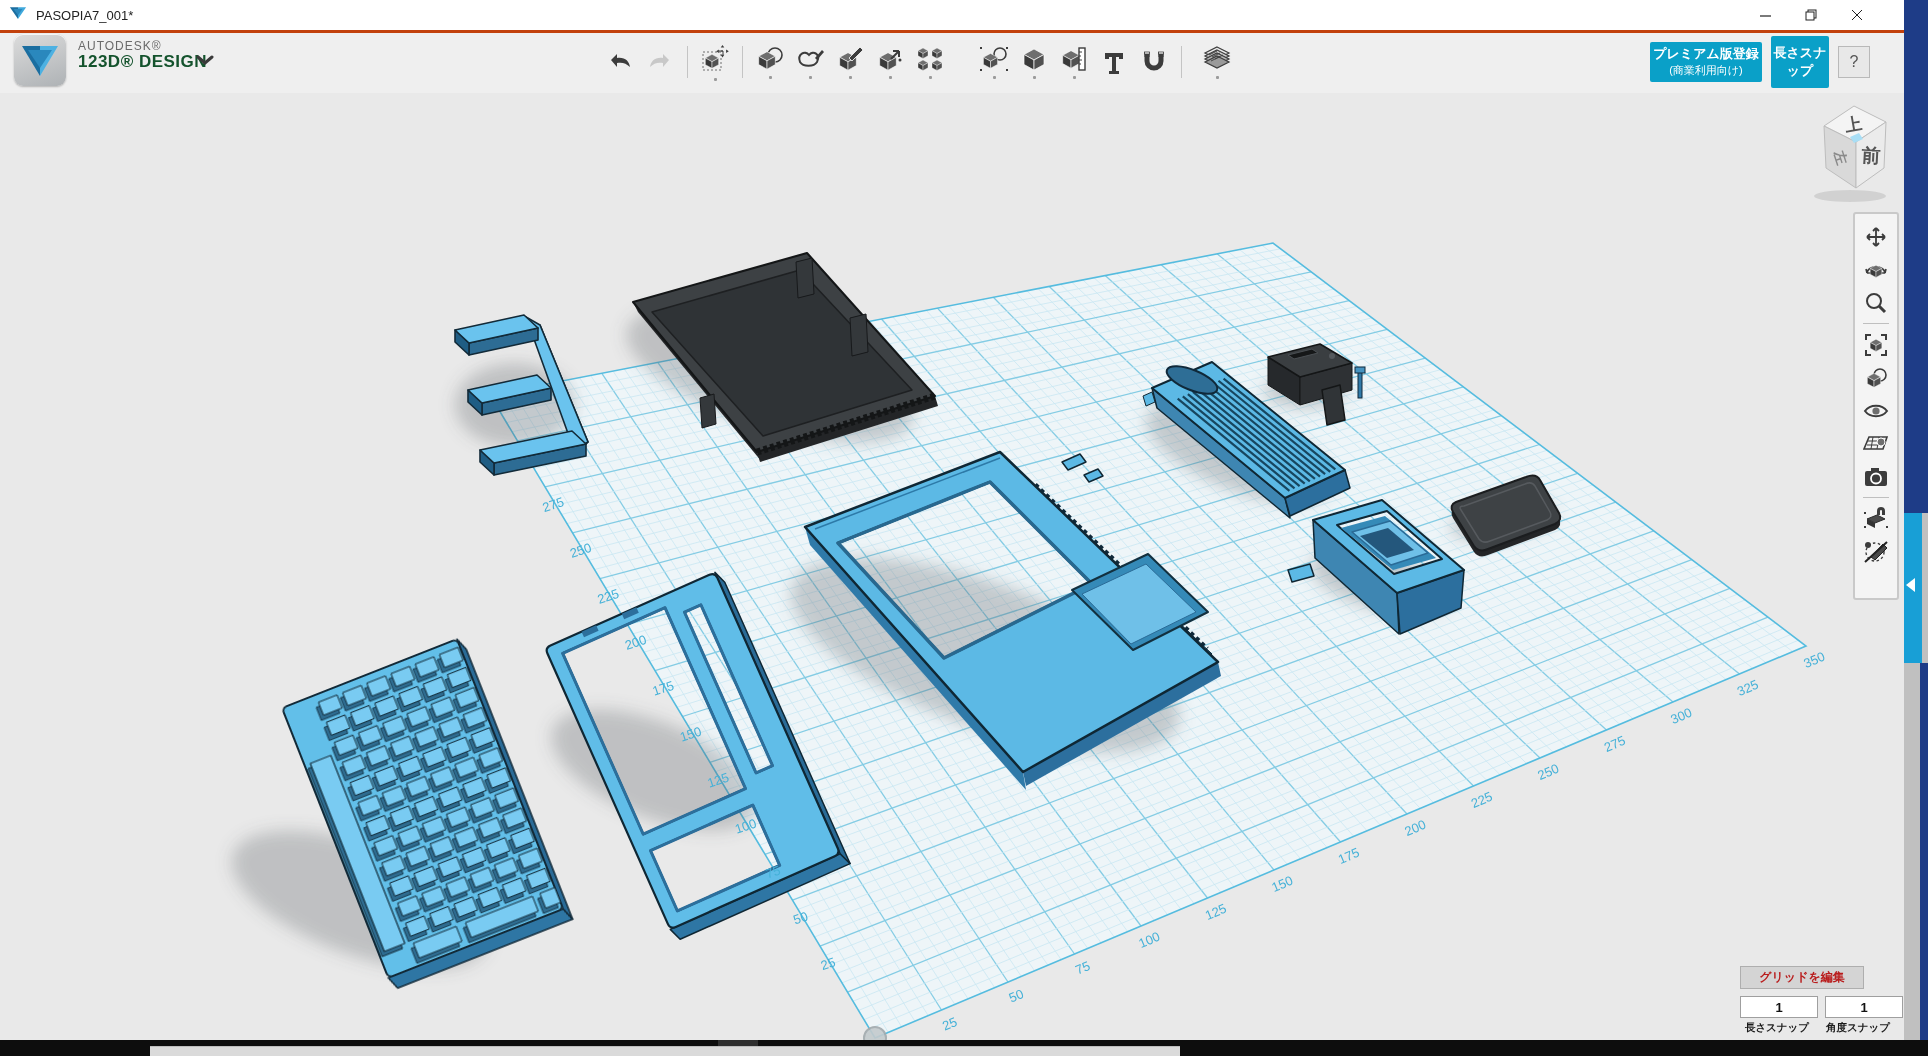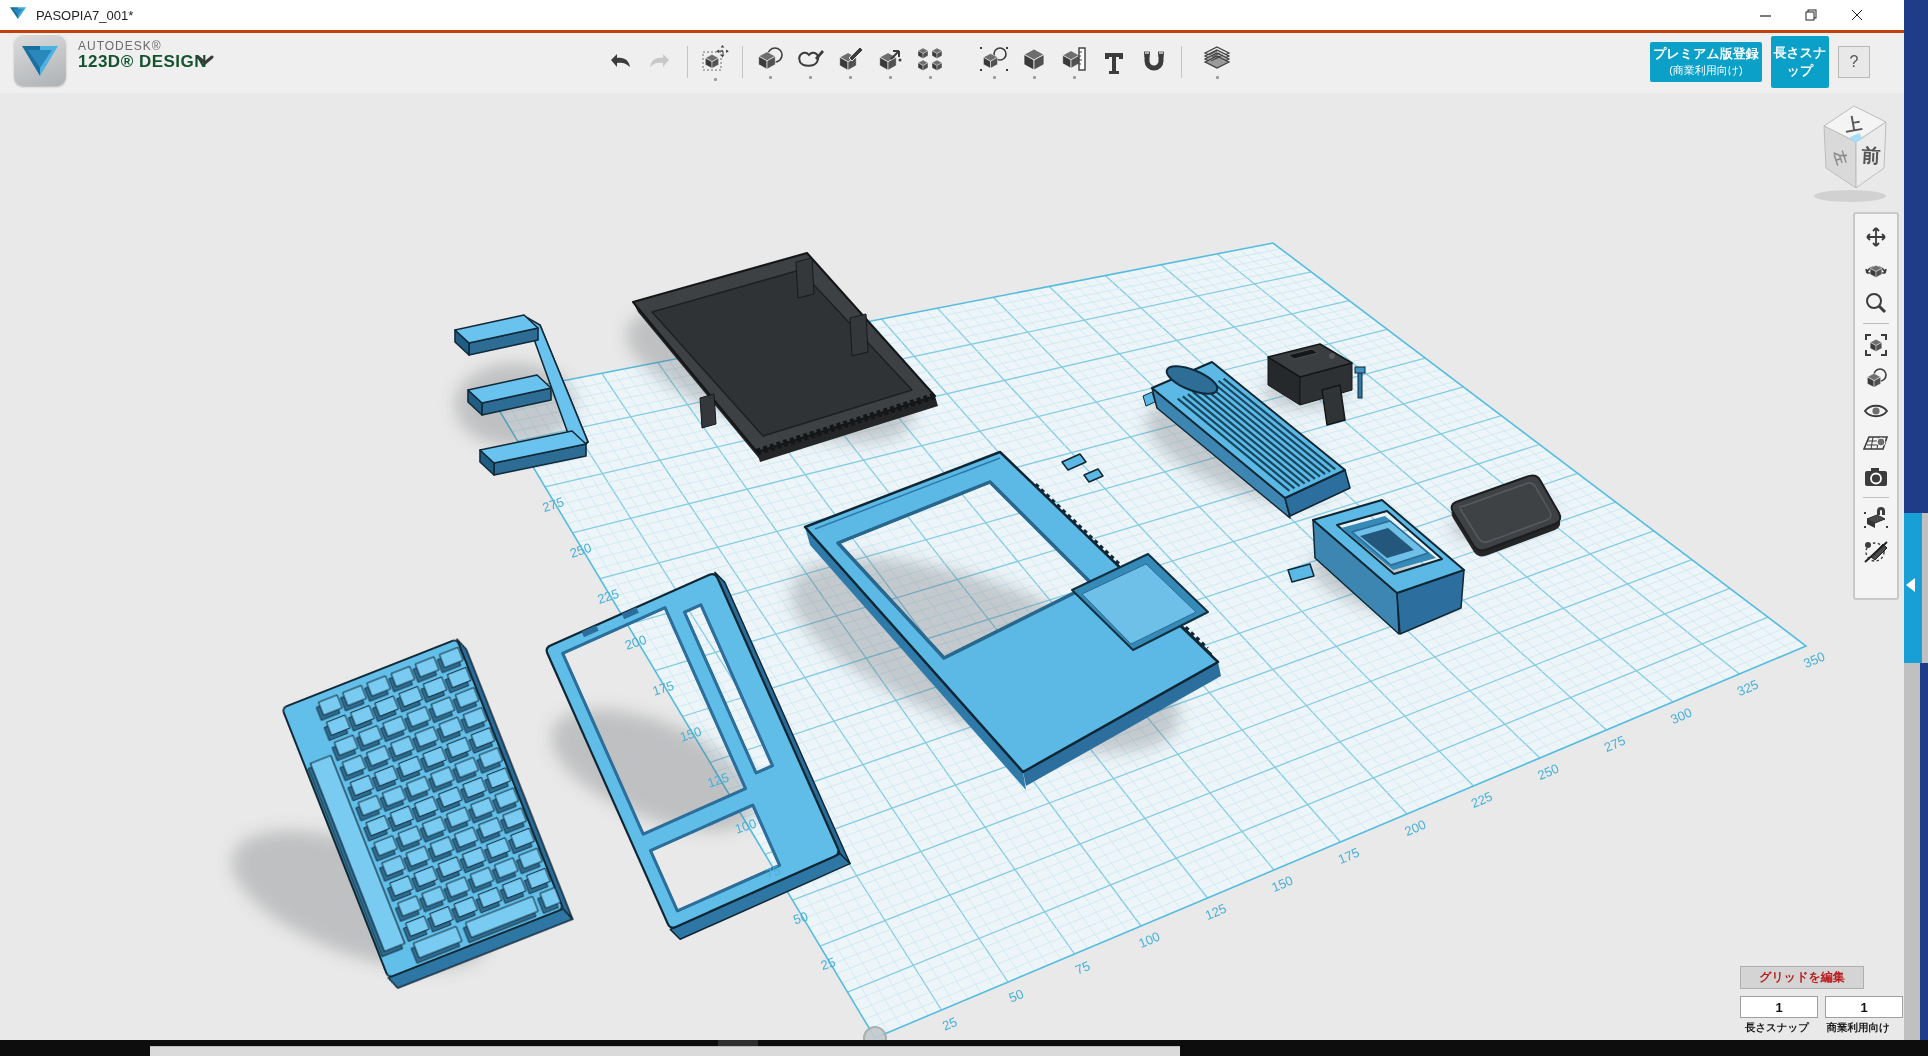--- a/index.html
+++ b/index.html
@@ -788,21 +788,21 @@
 </div>
 
 <div class="snap-panel">
   <div class="snap-edit">グリッドを編集</div>
   <div class="snap-row">
     <input class="snap-input" value="1" style="">
     <input class="snap-input" value="1" style="">
   </div>
   <div class="snap-labels">
     <div class="snap-label">長さスナップ</div>
-    <div class="snap-label">商業利用向け</div>
+    <div class="snap-label">角度スナップ</div>
   </div>
 </div>
 
 <div class="edge-right">
   <div class="er-navy1"></div>
   <div class="er-cyan"></div>
   <div class="er-navy2"></div>
   <div class="er-arrow"></div>
 </div>
 <div class="bottombar">

